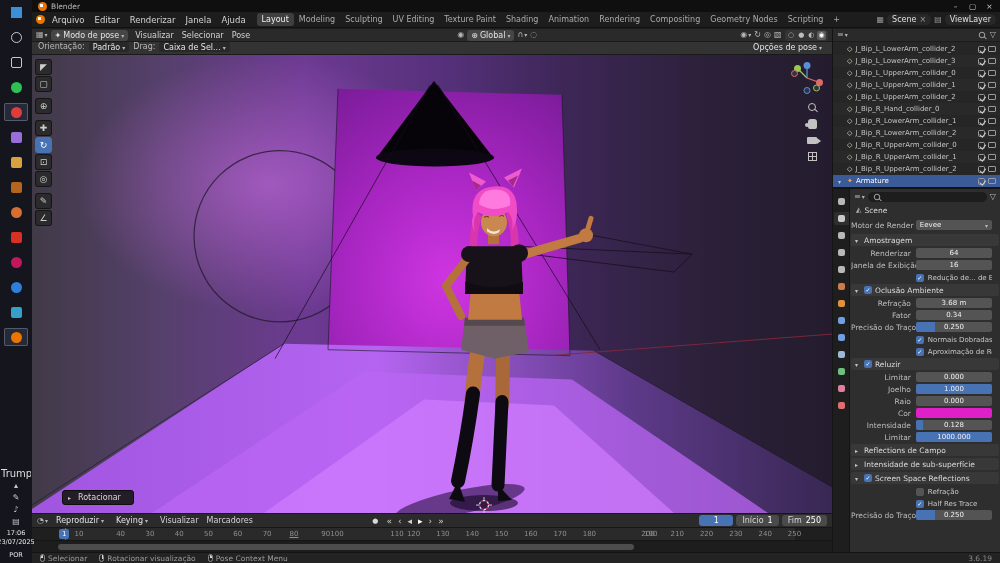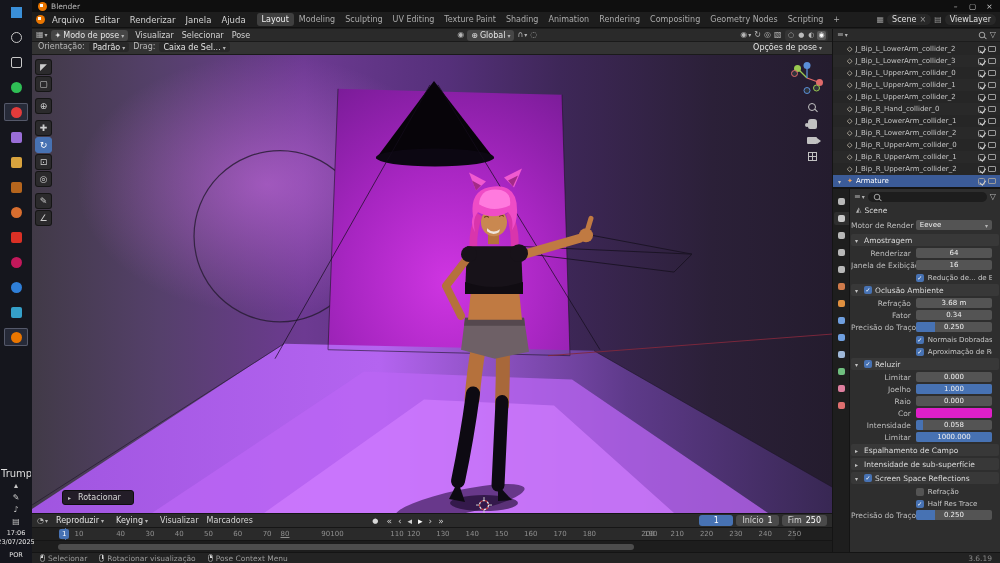--- a/index.html
+++ b/index.html
@@ -526,21 +526,21 @@
         <div class="range-band"></div>
         <div id="ruler-ticks">
             <span class="tick" style="left: 30px;">0</span>
             <span class="tick" style="left: 47px;">10</span>
             <span class="tick" style="left: 88.6px;">40</span>
             <span class="tick" style="left: 117.9px;">30</span>
             <span class="tick" style="left: 147.2px;">40</span>
             <span class="tick" style="left: 176.5px;">50</span>
             <span class="tick" style="left: 205.8px;">60</span>
             <span class="tick" style="left: 235.1px;">70</span>
-            <span class="tick" style="left: 253px; text-decoration: underline;">80</span>
+            <span class="tick" style="left: 262px; text-decoration: underline;">80</span>
             <span class="tick" style="left: 293.7px;">90</span>
             <span class="tick" style="left: 305px;">100</span>
             <span class="tick" style="left: 365px;">110</span>
             <span class="tick" style="left: 381.6px;">120</span>
             <span class="tick" style="left: 410.9px;">130</span>
             <span class="tick" style="left: 440.2px;">140</span>
             <span class="tick" style="left: 469.5px;">150</span>
             <span class="tick" style="left: 498.8px;">160</span>
             <span class="tick" style="left: 528.1px;">170</span>
             <span class="tick" style="left: 557.4px;">180</span>
@@ -847,38 +847,38 @@
                   <span class="plabel">Cor</span>
                   <span class="pfield-wrap">
                     <span class="color-field" style="background: rgb(223, 31, 200);"></span>
                   </span>
                 </div>
                 <div class="prow">
                   <span class="plabel">Intensidade</span>
                   <span class="pfield-wrap">
                     <span class="pfield">
                       <span class="fill" style="width: 10%;"></span>
-                      <span class="val">0.058</span>
+                      <span class="val">0.128</span>
                     </span>
                   </span>
                 </div>
                 <div class="prow">
                   <span class="plabel">Limitar</span>
                   <span class="pfield-wrap">
                     <span class="pfield">
                       <span class="fill" style="width: 100%;"></span>
                       <span class="val">1000.000</span>
                     </span>
                   </span>
                 </div>
               </div>
               <div class="psec">
                 <div class="psec-h">
                   <span class="tri">▸</span>
-                  <span class="psec-t">Espalhamento de Campo</span>
+                  <span class="psec-t">Reflections de Campo</span>
                 </div>
               </div>
               <div class="psec">
                 <div class="psec-h">
                   <span class="tri">▸</span>
                   <span class="psec-t">Intensidade de sub-superfície</span>
                 </div>
               </div>
               <div class="psec">
                 <div class="psec-h">

